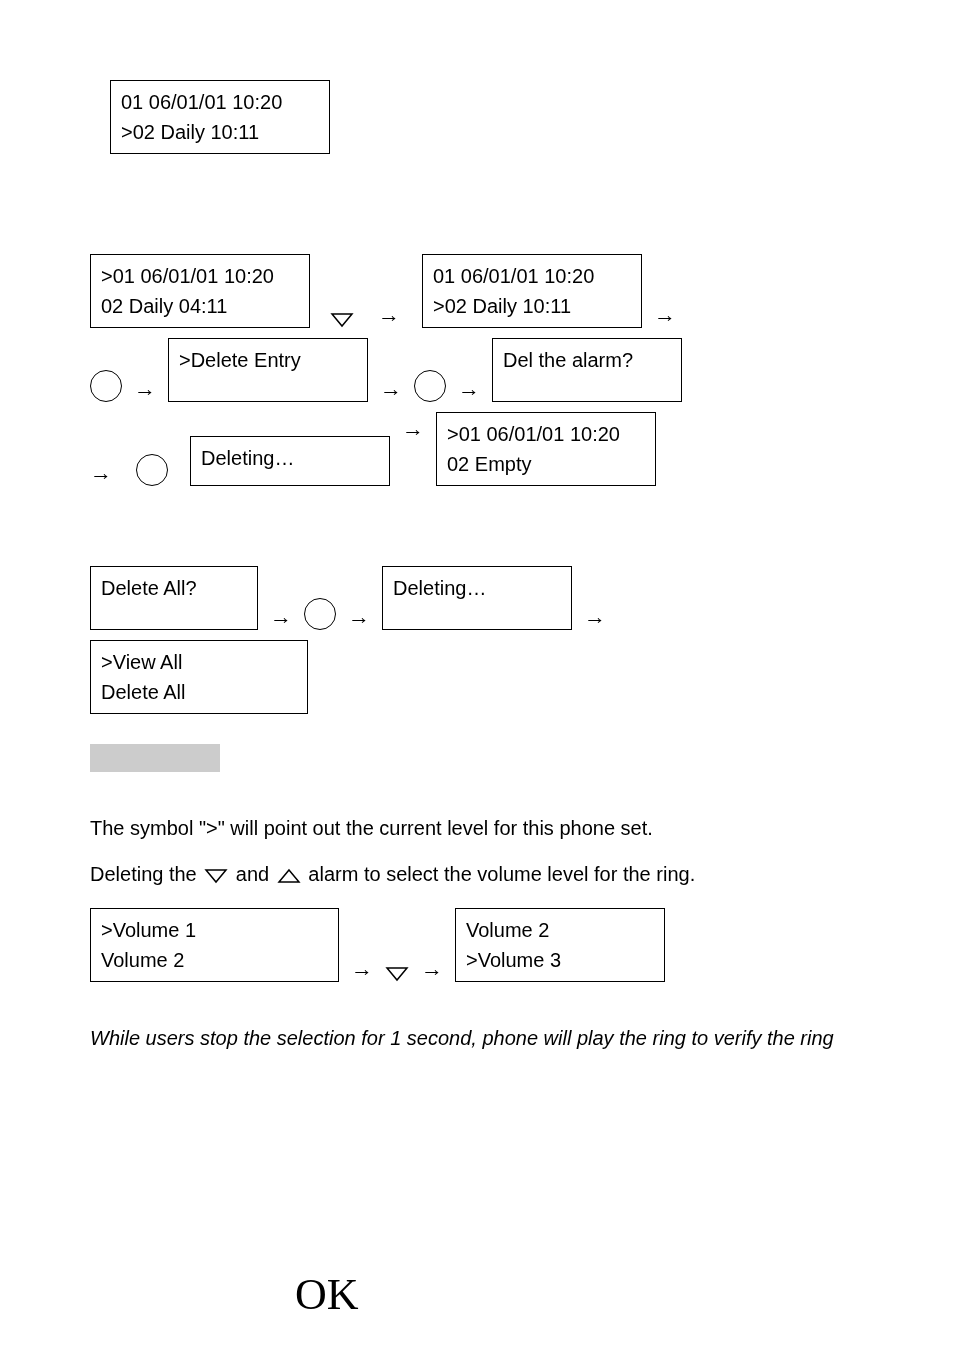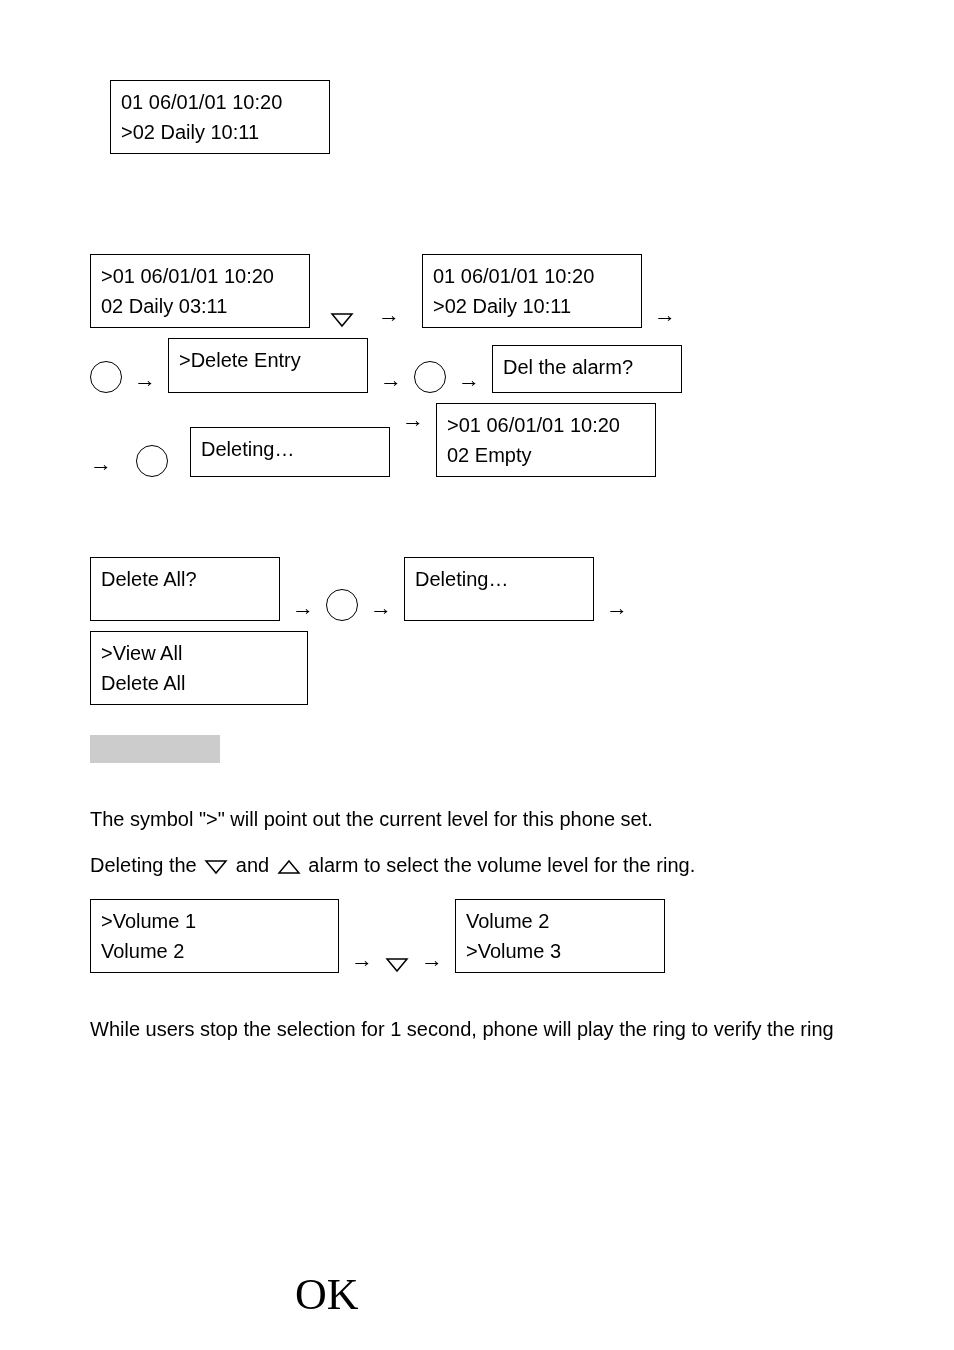--- a/index.html
+++ b/index.html
@@ -80,85 +80,86 @@
   }
   .ok-overlay {
     position: absolute;
     font-family: "Times New Roman", serif;
     font-size: 44px;
     left: 295px;
     bottom: 30px;
   }
   .justify {
     text-align: justify;
+    font-style: italic;
   }
 </style>
 </head>
 <body>
 
 <div class="page">
 
   <div class="row" style="margin-left:20px; margin-bottom:100px;">
     <div class="lcd" style="width:220px;">
       <div>  01 06/01/01  10:20</div>
       <div>&gt;02 Daily         10:11</div>
     </div>
   </div>
 
   <div class="row">
     <div class="lcd" style="width:220px;">
       <div>&gt;01 06/01/01  10:20</div>
-      <div>  02 Daily        03:11</div>
+      <div>  02 Daily        04:11</div>
     </div>
     <span class="sep" style="padding-left:20px;">
       <span class="tri-down">
         <svg width="24" height="16">
             <polygon points="2,2 22,2 12,14" fill="none" stroke="#000" stroke-width="1.5"></polygon>
           </svg>
       </span>
     </span>
     <span class="sep">→</span>
     <div class="lcd" style="width:220px; margin-left:10px;">
       <div>  01 06/01/01  10:20</div>
       <div>&gt;02 Daily 10:11</div>
     </div>
     <span class="sep">→</span>
   </div>
 
   <div class="row">
     <span class="circle"></span>
     <span class="sep">→</span>
-    <div class="lcd" style="width:200px; height:55px;">
+    <div class="lcd" style="width:200px; height:64px;">
       <div>&gt;Delete Entry</div>
     </div>
     <span class="sep">→</span>
     <span class="circle"></span>
     <span class="sep">→</span>
-    <div class="lcd" style="width:190px; height:48px;">
+    <div class="lcd" style="width:190px; height:64px;">
       <div>Del the alarm?</div>
     </div>
   </div>
 
   <div class="row" style="margin-bottom:80px;">
     <span class="sep" style="padding-left:0;">→</span>
     <span class="sep">
         <span class="circle"></span>
       </span>
     <div class="lcd" style="width:200px; height:50px; margin-left:10px;">
       <div>Deleting…</div>
     </div>
     <span class="sep" style="align-self:flex-start; padding-top:4px;">→</span>
     <div class="lcd" style="width:220px;">
       <div>&gt;01 06/01/01  10:20</div>
       <div>  02 Empty</div>
     </div>
   </div>
 
   <div class="row">
-    <div class="lcd" style="width:190px; height:64px;">
+    <div class="lcd" style="width:168px; height:64px;">
       <div>Delete All?</div>
     </div>
     <span class="sep">→</span>
     <span class="circle"></span>
     <span class="sep">→</span>
     <div class="lcd" style="width:190px; height:64px;">
       <div>Deleting…</div>
     </div>
     <span class="sep">→</span>
   </div>

